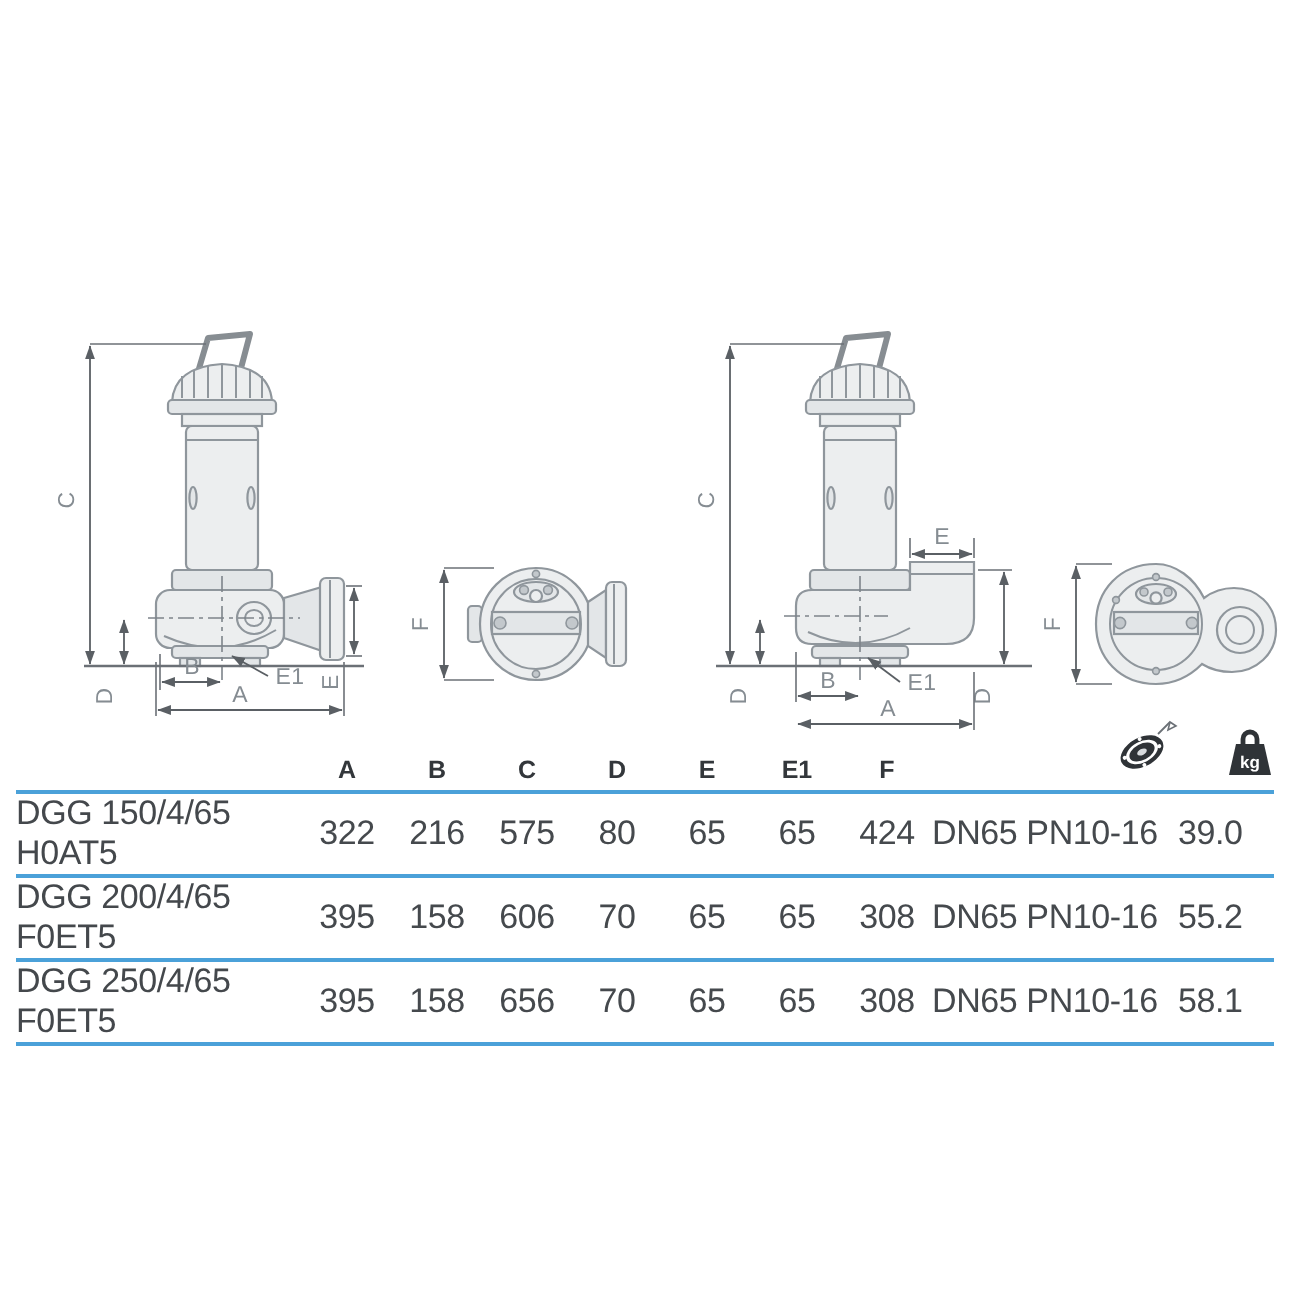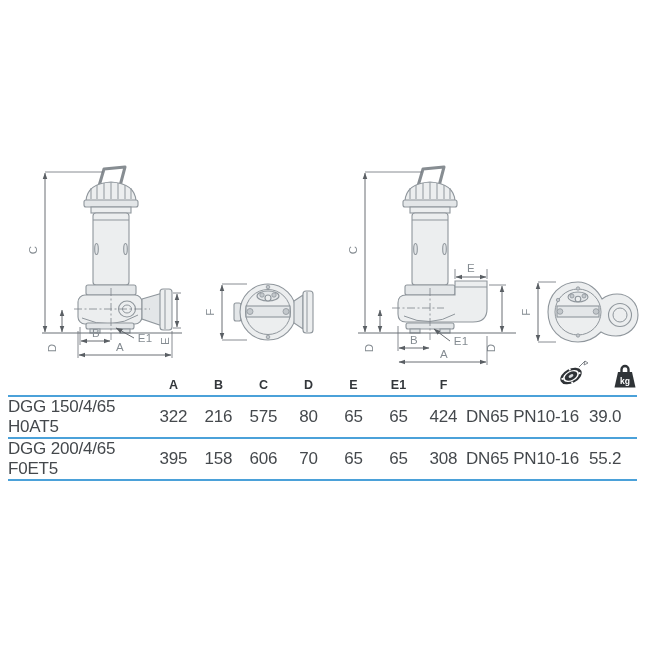--- a/index.html
+++ b/index.html
@@ -255,16 +255,28 @@
           <td class="c-dim">395</td>
           <td class="c-dim">158</td>
           <td class="c-dim">606</td>
           <td class="c-dim">70</td>
           <td class="c-dim">65</td>
           <td class="c-dim">65</td>
           <td class="c-dim">308</td>
           <td class="c-dn">DN65 PN10-16</td>
           <td class="c-kg">55.2</td>
         </tr>
+        <tr>
+          <td class="c-model">DGG 250/4/65 F0ET5</td>
+          <td class="c-dim">395</td>
+          <td class="c-dim">158</td>
+          <td class="c-dim">656</td>
+          <td class="c-dim">70</td>
+          <td class="c-dim">65</td>
+          <td class="c-dim">65</td>
+          <td class="c-dim">308</td>
+          <td class="c-dn">DN65 PN10-16</td>
+          <td class="c-kg">58.1</td>
+        </tr>
       </tbody>
     </table>
   </div>
 </div>
 
 </body></html>

